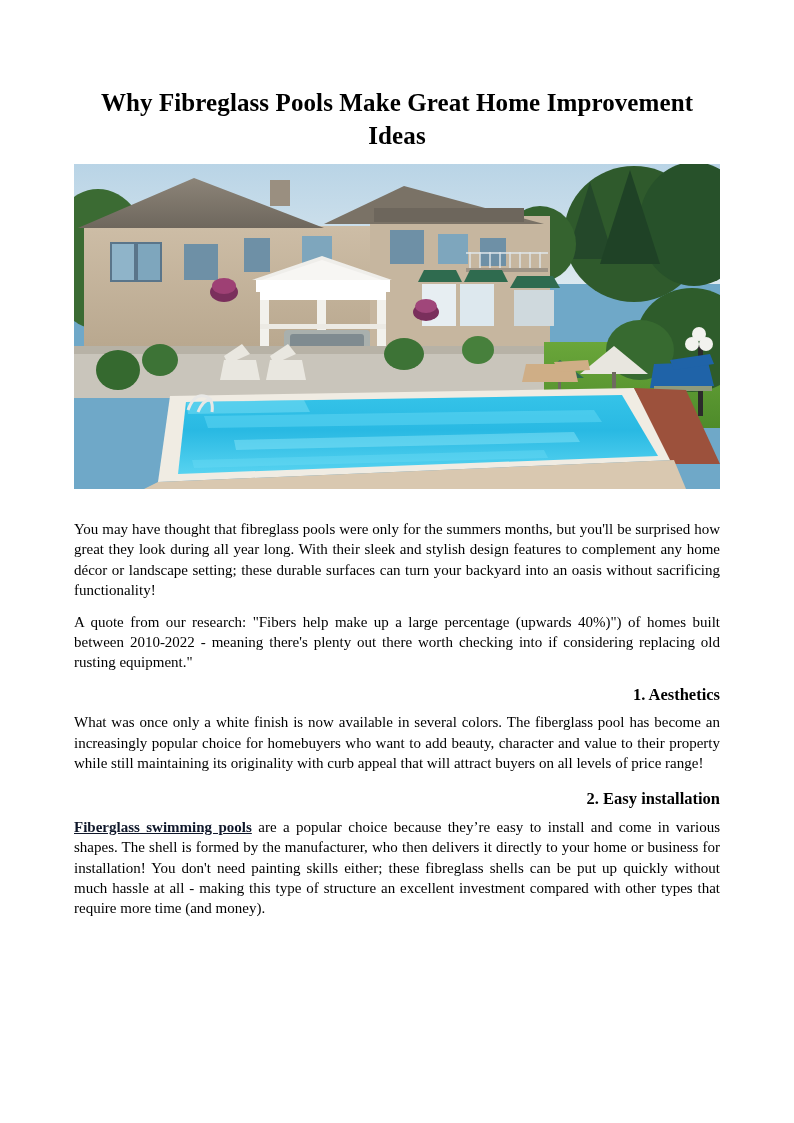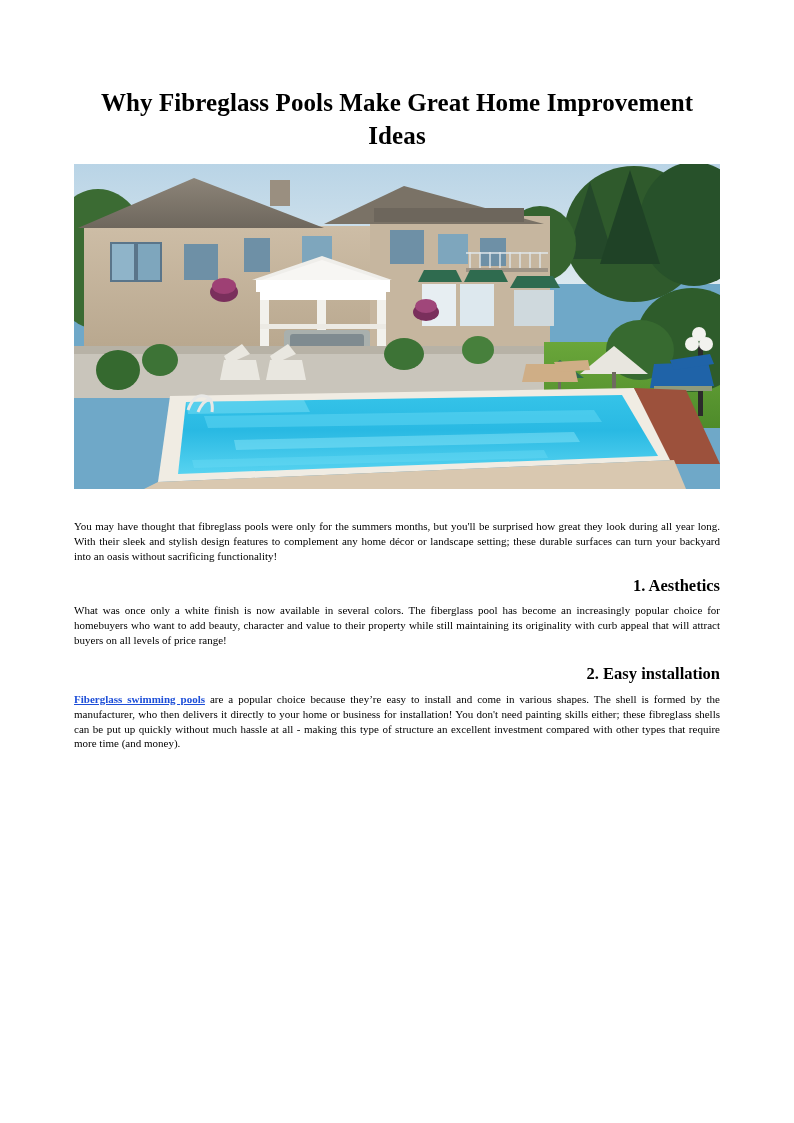--- a/index.html
+++ b/index.html
@@ -43,21 +43,21 @@
     position: relative;
     overflow: hidden;
     background: #6fa8c8;
   }
   .hero-svg {
     display: block;
     width: 646px;
     height: 325px;
   }
   p.body {
-    font-size: 11px;
+    font-size: 15px;
     line-height: 1.36;
     text-align: justify;
     margin: 0 0 11px 0;
   }
   h2.section {
     font-family: "Liberation Sans", sans-serif;
     font-weight: bold;
     font-size: 19.5px;
     line-height: 1.3;
     margin: 19px 0 10px 0;
@@ -68,21 +68,21 @@
     font-weight: bold;
     font-size: 16.5px;
     line-height: 1.3;
     margin: 0 0 7px 0;
     text-align: right;
   }
   h3.subsection.second {
     margin-top: 15px;
   }
   .link {
-    color: #1d4ed8;
+    color: #0f172a;
     text-decoration: underline;
     font-weight: bold;
     cursor: pointer;
   }
 </style>
 </head>
 <body>
 
 <div class="page">
   <div class="content">
@@ -236,20 +236,21 @@
 
         <ellipse cx="86" cy="196" rx="18" ry="16" fill="#3d7336"></ellipse>
         <ellipse cx="330" cy="190" rx="20" ry="16" fill="#3d7336"></ellipse>
         <ellipse cx="404" cy="186" rx="16" ry="14" fill="#47803c"></ellipse>
         <ellipse cx="44" cy="206" rx="22" ry="20" fill="#35692f"></ellipse>
       </svg>
     </div>
 
     <p class="body">You may have thought that fibreglass pools were only for the summers months, but you'll be surprised how great they look during all year long. With their sleek and stylish design features to complement any home décor or landscape setting; these durable surfaces can turn your backyard into an oasis without sacrificing functionality!</p>
 
+    <p class="body">A quote from our research: "Fibers help make up a large percentage (upwards 40%)") of homes built between 2010-2022 - meaning there's plenty out there worth checking into if considering replacing old rusting equipment."</p>
 
 
     <h3 class="subsection">1. Aesthetics</h3>
 
     <p class="body">What was once only a white finish is now available in several colors. The fiberglass pool has become an increasingly popular choice for homebuyers who want to add beauty, character and value to their property while still maintaining its originality with curb appeal that will attract buyers on all levels of price range!</p>
 
     <h3 class="subsection second">2. Easy installation</h3>
 
     <p class="body"><a class="link" href="#">Fiberglass swimming pools</a><span> are a popular choice because they’re easy to install and come in various shapes. The shell is formed by the manufacturer, who then delivers it directly to your home or business for installation! You don't need painting skills either; these fibreglass shells can be put up quickly without much hassle at all - making this type of structure an excellent investment compared with other types that require more time (and money).</span></p>
 

